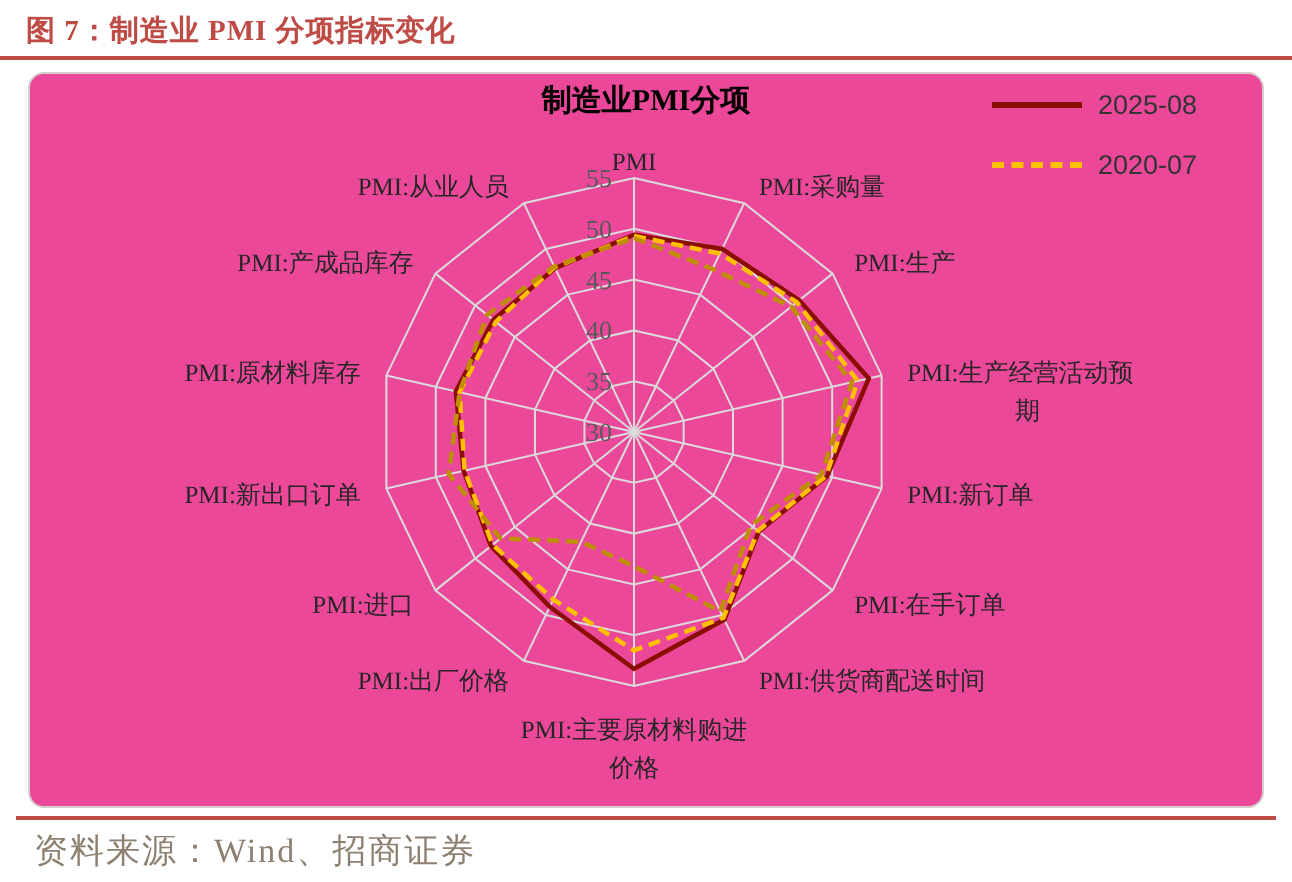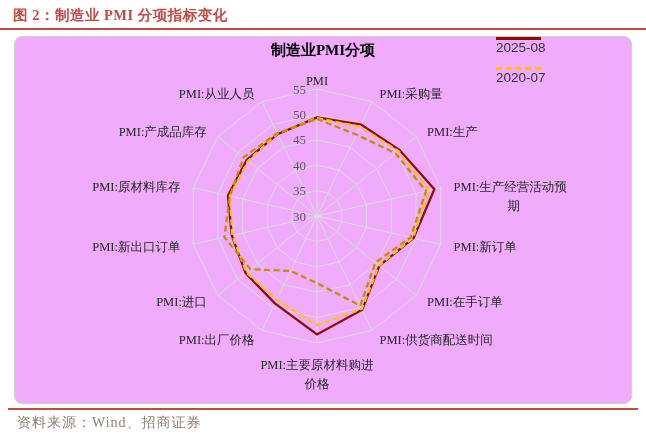--- a/index.html
+++ b/index.html
@@ -1,37 +1,37 @@
 <!DOCTYPE html>
 <html><head>
 <meta charset="utf-8">
 <style>
   html,body{margin:0;padding:0;background:#ffffff;}
   body{width:646px;height:441px;position:relative;overflow:hidden;
        font-family:"Liberation Serif","DejaVu Serif",serif;}
   .fig-header{position:absolute;left:13px;top:6px;font-size:14.5px;font-weight:bold;
        color:#BE4B45;letter-spacing:.5px;white-space:nowrap;}
   .header-rule{position:absolute;left:0;top:28px;width:646px;height:2px;background:#BE4B45;}
-  .chart-box{position:absolute;left:14px;top:36px;width:616px;height:366px;background:#f0abfc;
+  .chart-box{position:absolute;left:14px;top:36px;width:616px;height:366px;background:#ec4899;
        border:1px solid #D2D0CE;border-radius:8px;}
   .chart-title{position:absolute;left:0;top:4px;width:100%;text-align:center;
        font-size:15px;font-weight:bold;color:#000;}
   .legend{position:absolute;left:481px;top:0px;}
-  .legend-row{display:flex;height:30px;flex-direction:column;}
+  .legend-row{display:flex;align-items:center;height:30px;}
   .legend-swatch{display:inline-block;width:45px;height:0;border-top:3px solid #000;
        margin-right:8px;flex:0 0 auto;}
   .legend-label{font-size:13.5px;color:#333;font-family:"Liberation Sans","DejaVu Sans",sans-serif;}
   .radar-svg{position:absolute;left:0;top:0;}
   .footer-rule{position:absolute;left:8px;top:408px;width:630px;height:2px;background:#BE4B45;}
-  .source-note{position:absolute;left:17px;top:414px;font-size:14px;color:#8E8071;letter-spacing:1px;}
+  .source-note{position:absolute;left:17px;top:414px;font-size:17px;color:#8E8071;letter-spacing:1px;}
 </style>
 </head>
 <body>
 
-<div class="fig-header">图 2：制造业 PMI 分项指标变化</div>
+<div class="fig-header">图 7：制造业 PMI 分项指标变化</div>
 <div class="header-rule"></div>
 
 <div class="chart-box">
   <div class="chart-title">制造业PMI分项</div>
 
   <svg id="radar-svg" class="radar-svg" width="616" height="366" viewBox="0 0 616 366">
       <g stroke="#DBDBDB" stroke-width="1" fill="none">
         <line x1="302" y1="179" x2="302" y2="52"></line>
         <line x1="302" y1="179" x2="357.10323486792987" y2="64.57695377639277"></line>
         <line x1="302" y1="179" x2="401.2925982734398" y2="99.81679516394084"></line>

